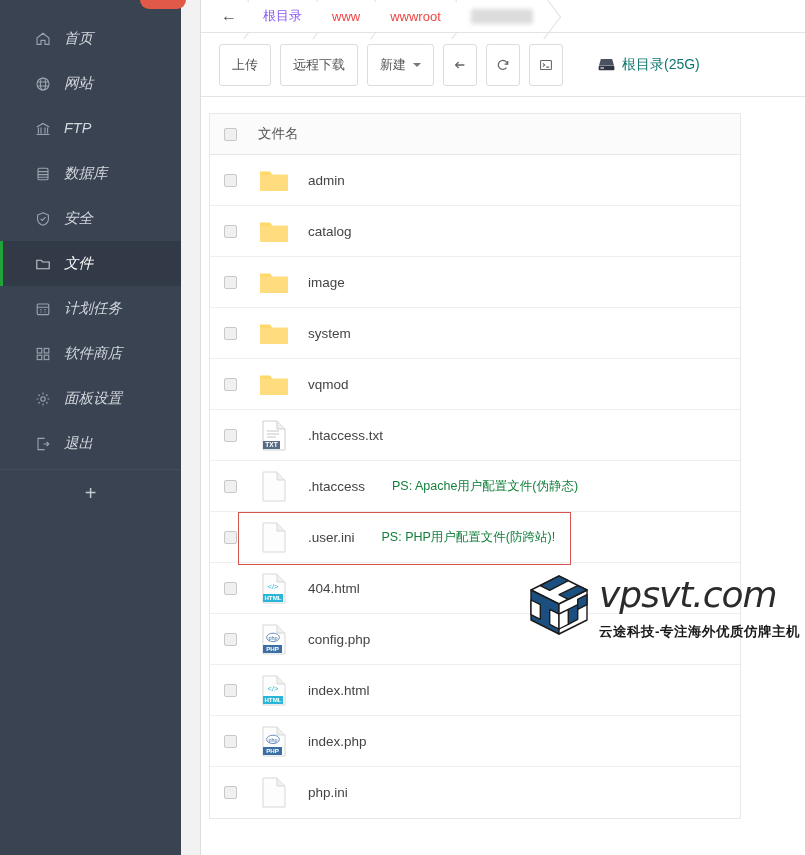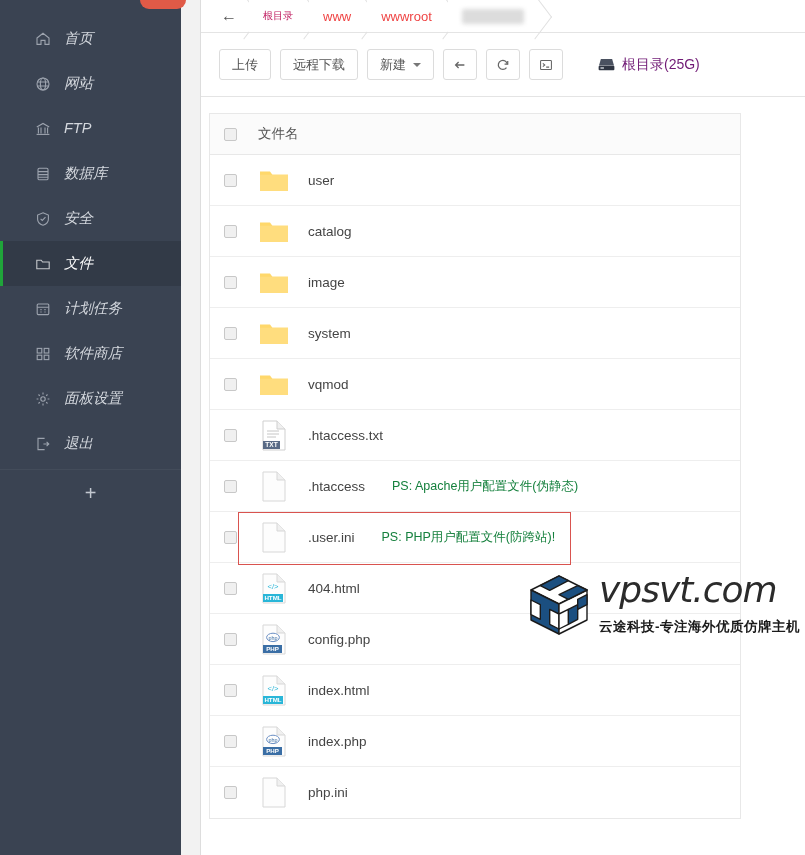--- a/index.html
+++ b/index.html
@@ -115,41 +115,41 @@
     content: "";
     position: absolute;
     right: -9px; top: 3px;
     width: 27px; height: 27px;
     border-top: 1px solid #e0e0e0;
     border-right: 1px solid #e0e0e0;
     transform: rotate(45deg) skew(8deg, 8deg);
     background: transparent;
     pointer-events: none;
   }
-  .crumb.root { color: #be185d; font-size: 10px; }
+  .crumb.root { color: #8b5cf6; font-size: 13px; }
   .crumb .redacted {
     display: inline-block;
     width: 62px; height: 15px;
     background: #dcdcdc;
     border-radius: 2px;
     filter: blur(2px);
   }
   .arrow-left-glyph { font-size: 16px; line-height: 1; }
 
   
   .toolbar {
     height: 64px;
     display: flex;
     align-items: center;
     padding-left: 18px;
     border-bottom: 1px solid #e4e4e4;
     gap: 9px;
   }
   .tbtn {
-    height: 31px;
+    height: 42px;
     min-width: 42px;
     padding: 0 12px;
     border: 1px solid #dcdcdc;
     background: #fff;
     border-radius: 3px;
     color: #555;
     font-size: 13px;
     font-family: inherit;
     display: inline-flex;
     align-items: center;
@@ -165,21 +165,21 @@
     border-right: 4px solid transparent;
     border-top: 4px solid #777;
     margin-left: 2px;
   }
   .disk-info {
     margin-left: 26px;
     display: flex;
     align-items: center;
     gap: 7px;
     font-size: 14px;
-    color: #701a75;
+    color: #0f766e;
   }
   .disk-icon svg { display: block; }
 
   
   .table-wrap {
     margin: 16px 0 0 8px;
     border: 1px solid #e8e8e8;
     border-bottom: 1px solid #e8e8e8;
     background: #fff;
     width: 532px;
@@ -240,20 +240,21 @@
     width: 333px;
     height: 53px;
     top: 0;
   }
 
   
   .watermark {
     position: absolute;
     left: 324px; top: 572px;
     display: flex;
+    align-items: center;
     gap: 6px;
     pointer-events: none;
   }
   .wm-text { display: flex; flex-direction: column; line-height: 1; }
   .wm-domain {
     font-size: 36px;
     font-style: italic;
     color: #2b2b2b;
     font-family: "DejaVu Sans", sans-serif;
     letter-spacing: -1px;
@@ -452,21 +453,21 @@
       </div>
 
       <div class="trow">
         <span class="cb"></span>
         <span class="fileicon">
           <svg width="30" height="25" viewBox="0 0 30 25">
               <path d="M1 3.5h10l2.4 3.2H29V23H1z" fill="#ffd86b"></path>
               <path d="M1 6.7h28V23H1z" fill="#ffdd7e"></path>
             </svg>
         </span>
-        <span class="fname">user</span>
+        <span class="fname">admin</span>
       </div>
 
       <div class="trow">
         <span class="cb"></span>
         <span class="fileicon">
           <svg width="30" height="25" viewBox="0 0 30 25">
               <path d="M1 3.5h10l2.4 3.2H29V23H1z" fill="#ffd86b"></path>
               <path d="M1 6.7h28V23H1z" fill="#ffdd7e"></path>
             </svg>
         </span>

